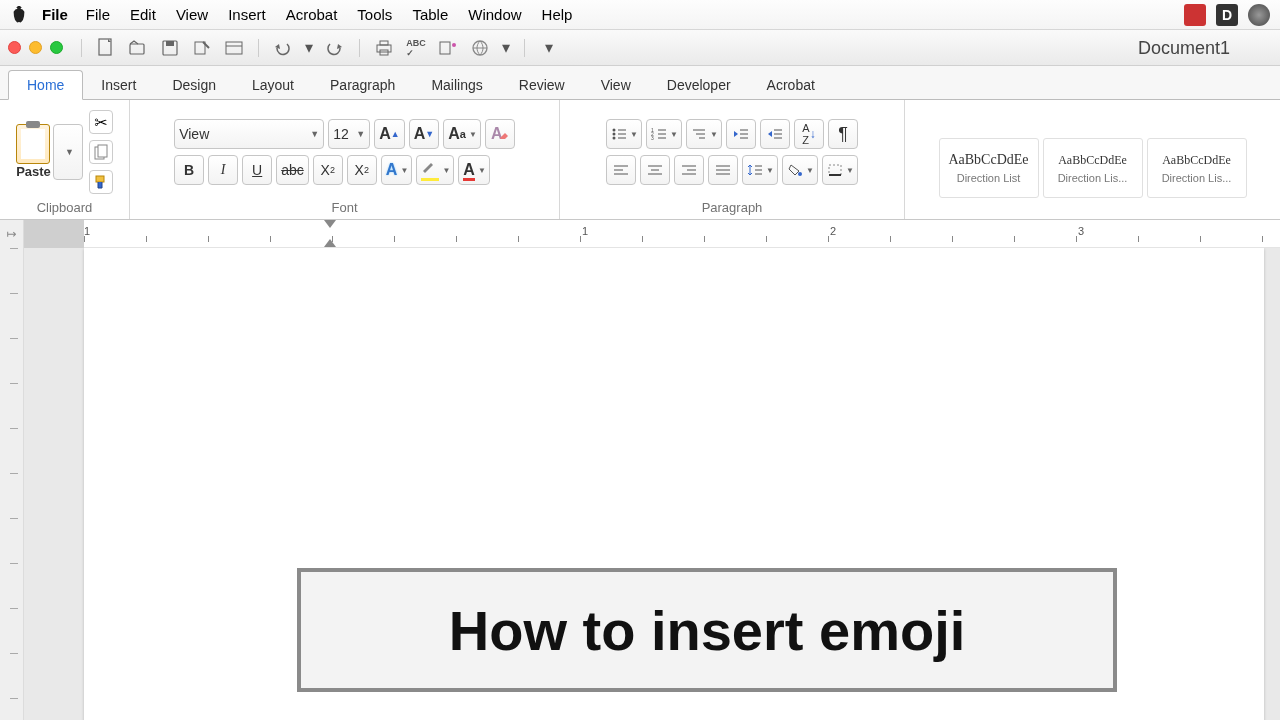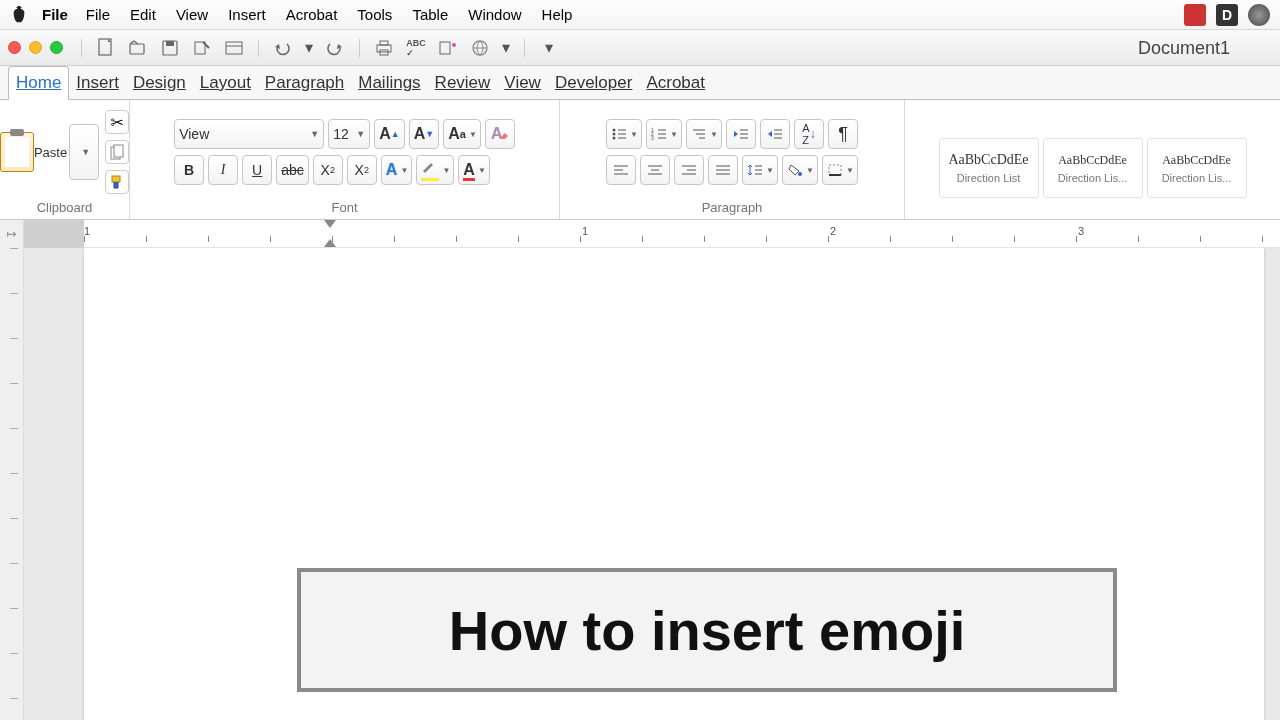--- a/index.html
+++ b/index.html
@@ -22,31 +22,31 @@
 .traffic .r { background: #fc5b57; border: 1px solid #e24340; }
 .traffic .y { background: #fdbc2e; border: 1px solid #e1a126; }
 .traffic .g { background: #28c840; border: 1px solid #1aab2b; }
 .qat { display: flex; gap: 8px; align-items: center; }
 .qat .qbtn { width: 24px; height: 24px; display: flex; align-items: center; justify-content: center; color: #555; border-radius: 4px; }
 .qat .sep { width: 1px; height: 18px; background: #ccc; margin: 0 4px; }
 .doctitle { position: absolute; right: 50px; top: 0; height: 36px; display: flex; align-items: center; font-size: 18px; color: #444; }
 
 
 .ribbontabs { height: 34px; background: #f7f7f7; display: flex; align-items: flex-end; padding: 0 8px; border-bottom: 1px solid #bcbcbc; }
-.ribbontabs .tab { padding: 6px 7px 6px; font-size: 17px; color: #333; text-decoration: underline; }
+.ribbontabs .tab { padding: 6px 18px 6px; font-size: 14px; color: #333; }
 .ribbontabs .tab.active { background: #fff; border: 1px solid #bcbcbc; border-bottom: 1px solid #fff; border-radius: 4px 4px 0 0; color: #2a6fd6; margin-bottom: -1px; }
 
 
 .ribbon { height: 120px; background: #fff; border-bottom: 1px solid #c8c8c8; display: flex; }
 .group { border-right: 1px solid #d8d8d8; padding: 4px 8px 2px; display: flex; flex-direction: column; align-items: center; justify-content: space-between; }
 .group .glabel { font-size: 13px; color: #737373; padding-bottom: 2px; }
 .group .gbody { flex: 1; display: flex; align-items: center; }
 
 
-.paste-big { display: flex; flex-direction: row; align-items: center; gap: 0; }
+.paste-big { display: flex; flex-direction: column; align-items: center; gap: 0; font-weight: bold; }
 .paste-big .pbicon { width: 34px; height: 40px; border: 1.5px solid #b8860b; border-radius: 3px; background: linear-gradient(#fff3dd,#ffe9bf); position: relative; }
 .paste-big .pbicon::before { content: ""; position: absolute; top: -4px; left: 9px; width: 14px; height: 7px; background: #888; border-radius: 2px; }
 .paste-big .pbicon::after { content: ""; position: absolute; top: 4px; left: 4px; right: 4px; bottom: 4px; background: #fff; }
 .paste-big .pblabel { font-size: 13px; color: #333; }
 .clip-col { display: flex; flex-direction: column; gap: 6px; margin-left: 6px; }
 .clip-col div { width: 24px; height: 24px; border: 1px solid #ccc; border-radius: 4px; display: flex; align-items: center; justify-content: center; }
 
 
 .rowbtns { display: flex; gap: 4px; }
 .rowbtns .b { height: 30px; min-width: 30px; border: 1px solid #c6c6c6; background: linear-gradient(#fff,#f3f3f3); border-radius: 4px; display: flex; align-items: center; justify-content: center; font-size: 14px; color: #333; padding: 0 4px; position: relative; }

